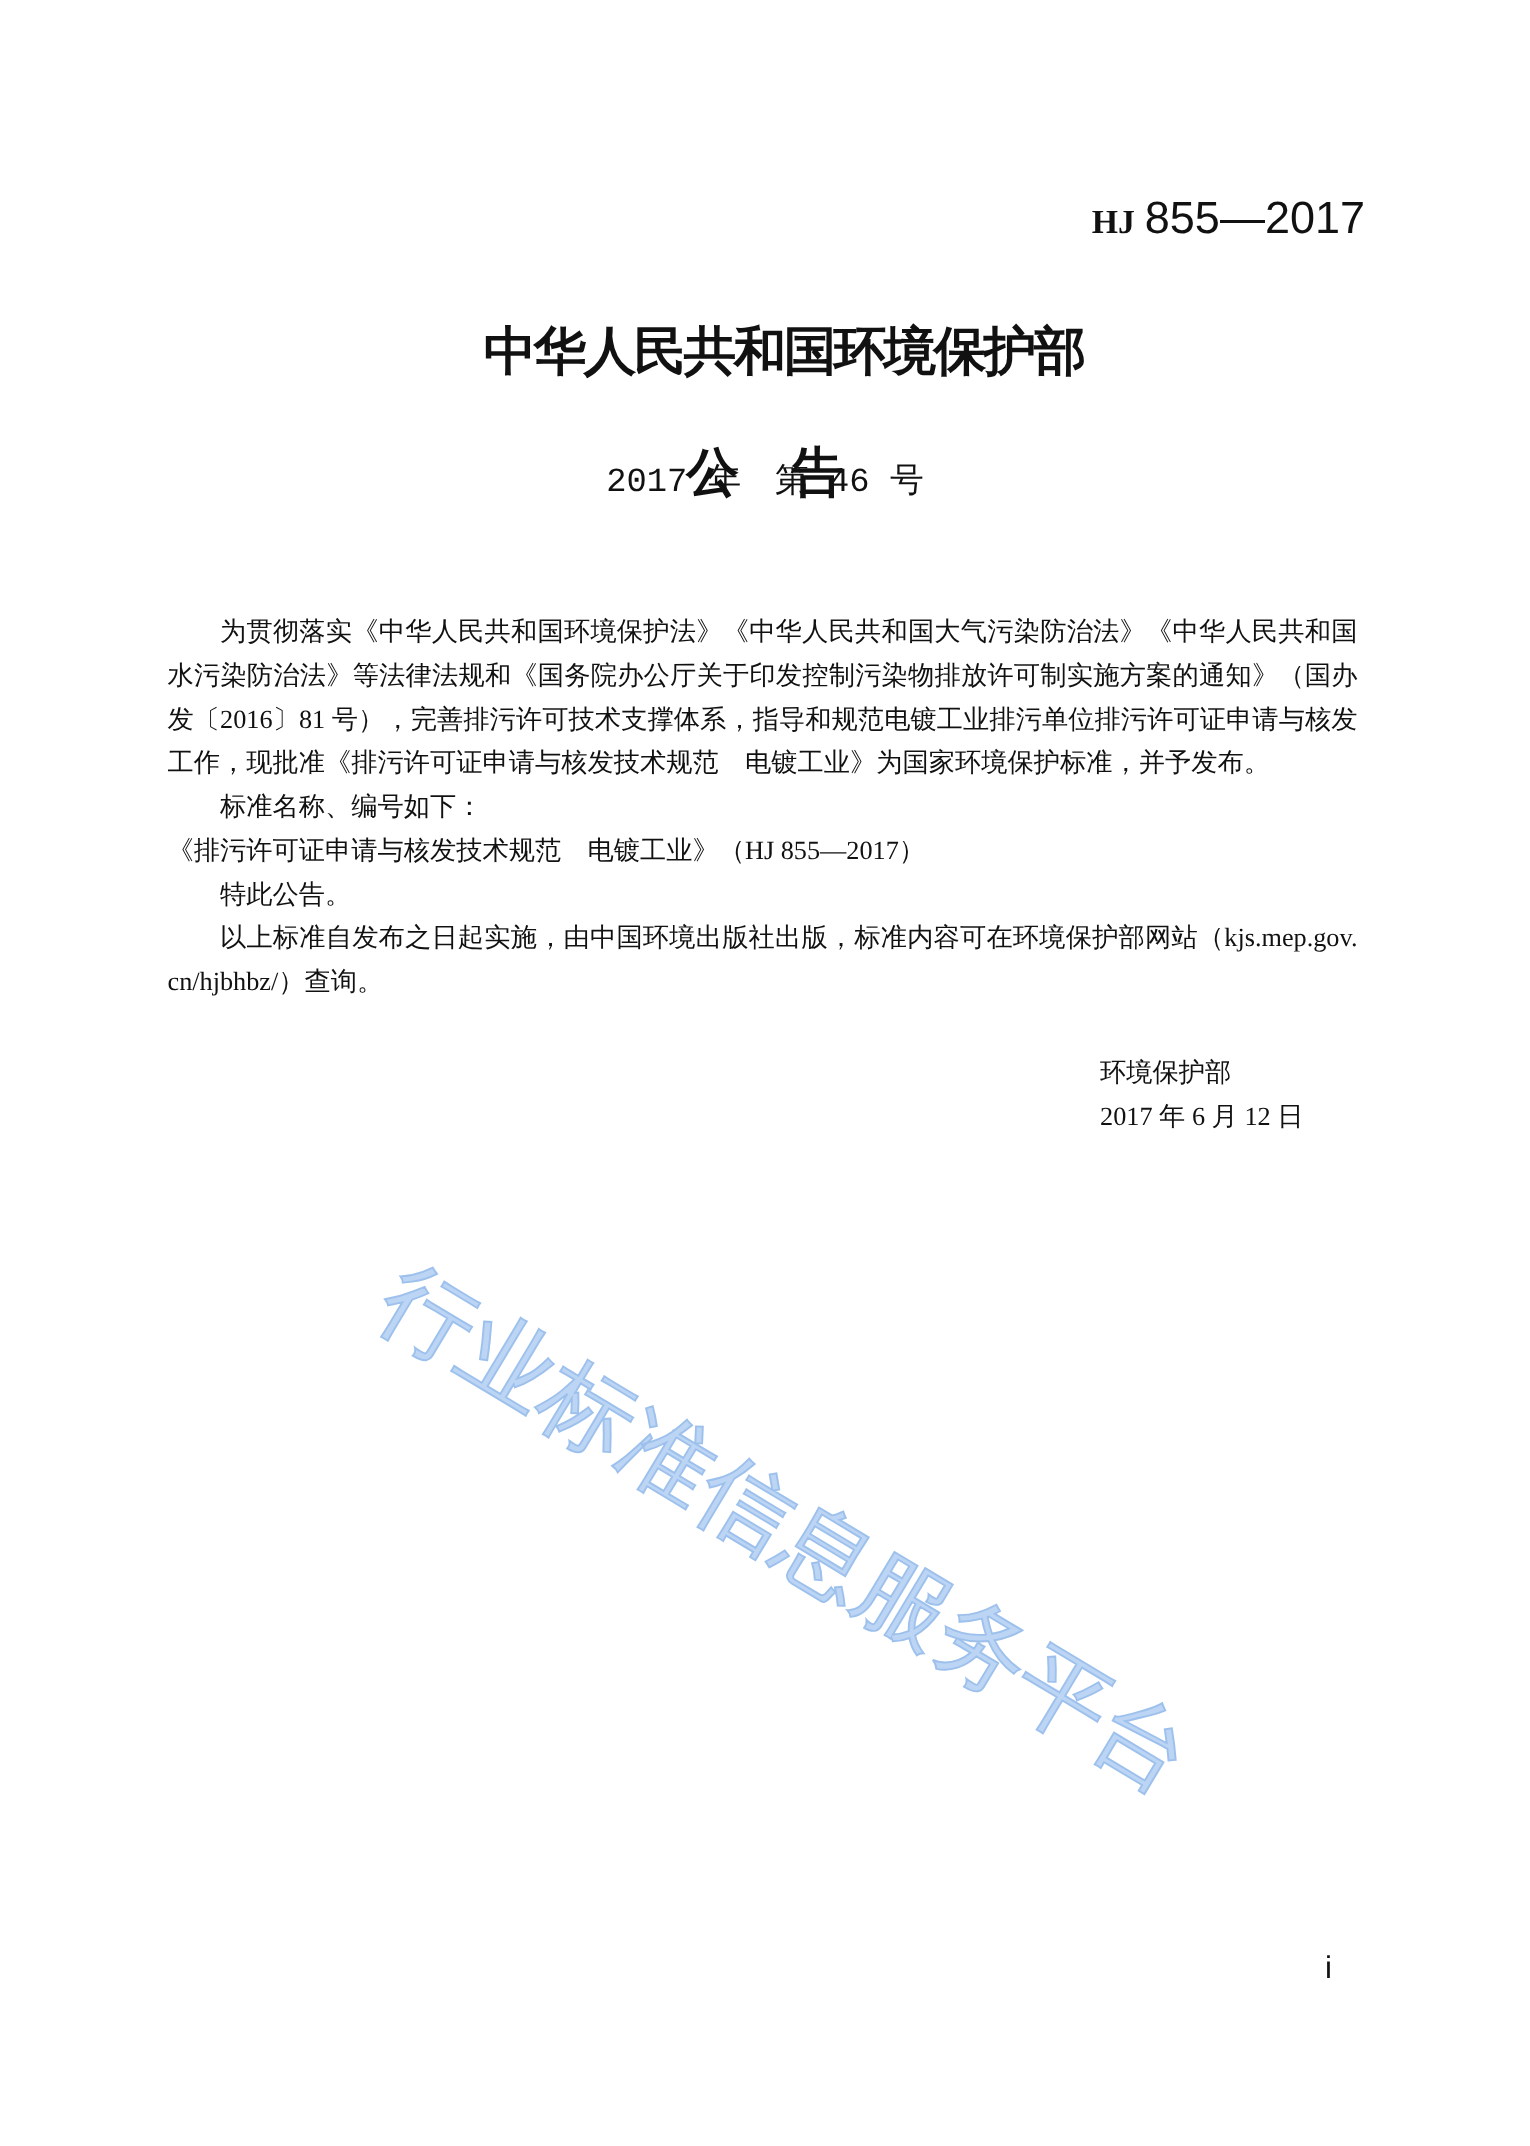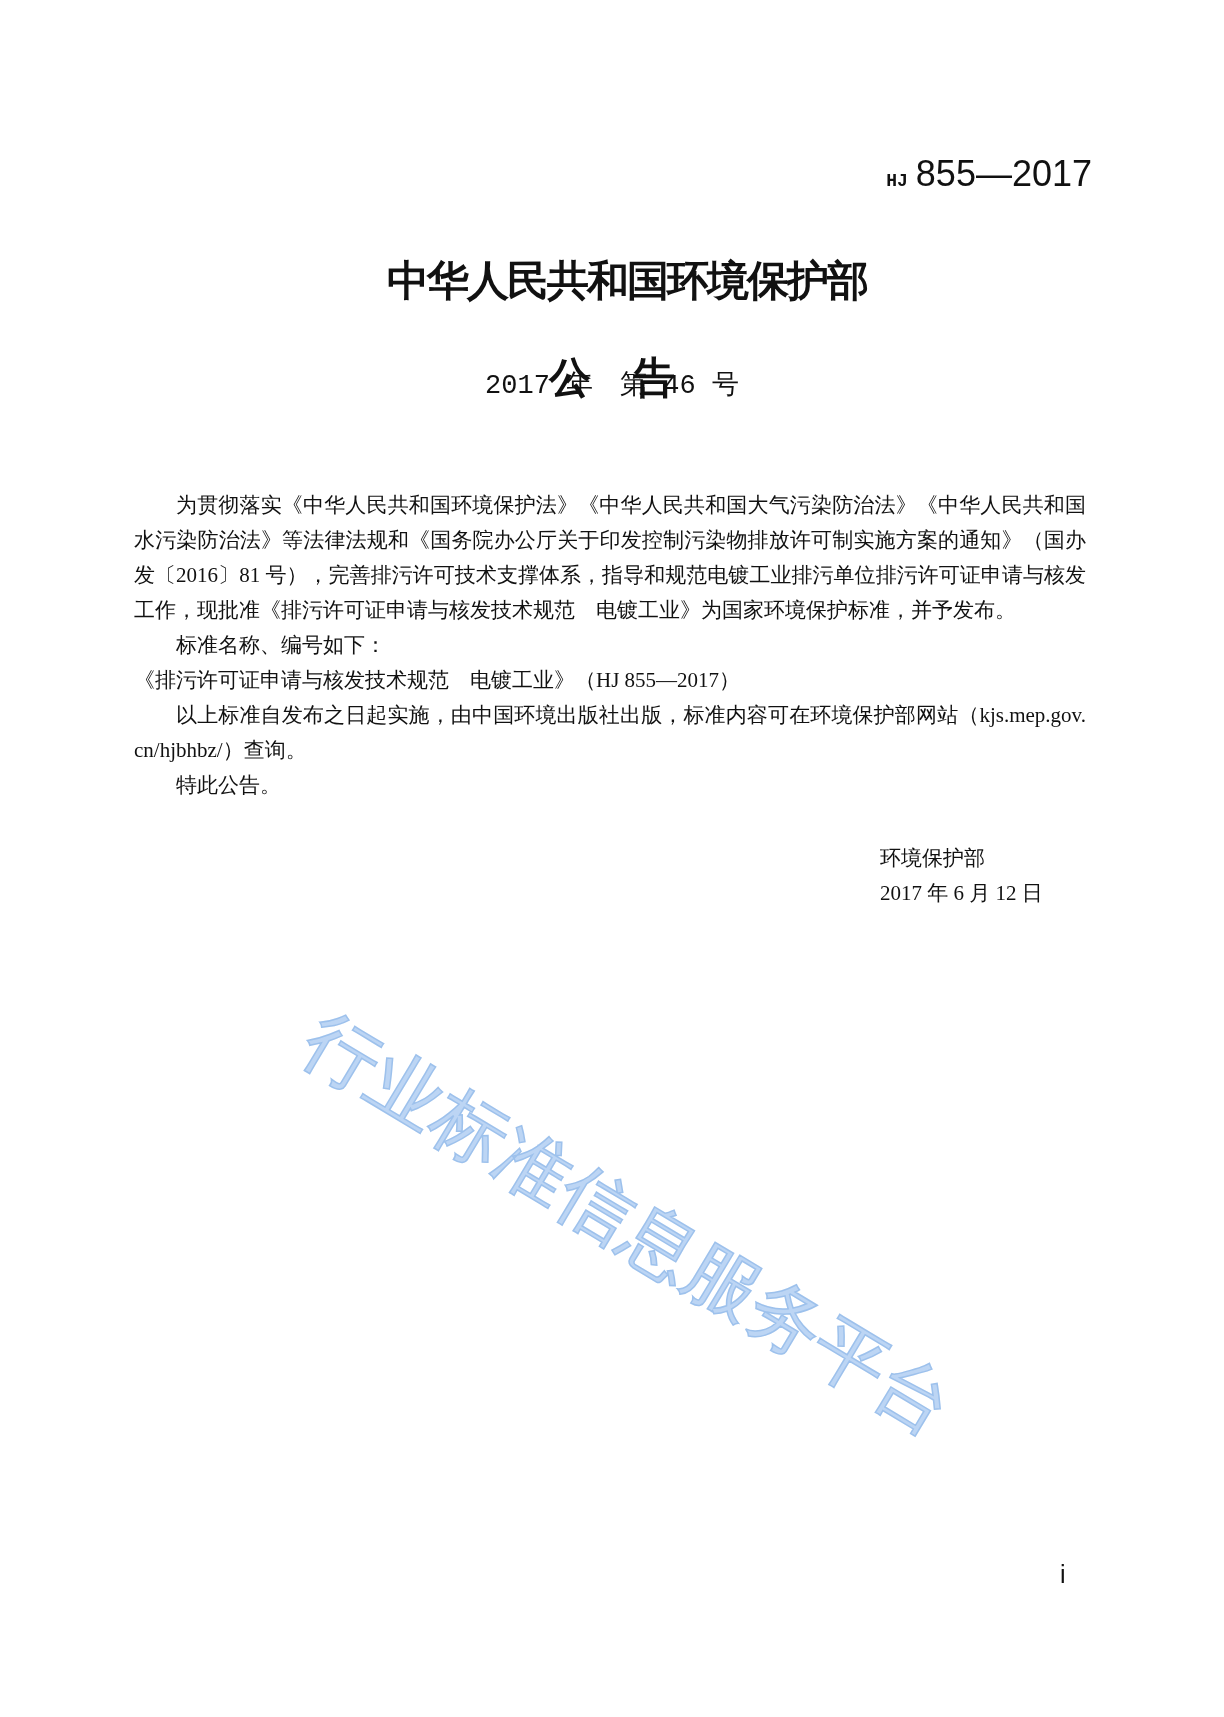--- a/index.html
+++ b/index.html
@@ -17,23 +17,23 @@
     font-family: "Liberation Serif", "DejaVu Serif", serif;
     color: #111111;
   }
   .doc-code {
     position: absolute;
     top: 153px;
     right: 132px;
     white-space: nowrap;
   }
   .doc-code .code-prefix {
-    font-family: Liberation Mono, monospace;
+    font-family: Liberation Serif, serif;
     font-weight: bold;
-    font-size: 18px;
+    font-size: 27px;
   }
   .doc-code .code-number {
     font-family: "Liberation Sans", "DejaVu Sans", sans-serif;
     font-size: 36px;
     margin-left: 4px;
   }
   .title {
     position: absolute;
     top: 253px;
     left: 0;
@@ -129,22 +129,22 @@
   <div class="title">中华人民共和国环境保护部</div>
 
   <div class="subtitle">公　告</div>
 
   <div class="issue-no">2017 年　第 46 号</div>
 
   <div class="body-text">
     <p>为贯彻落实《中华人民共和国环境保护法》《中华人民共和国大气污染防治法》《中华人民共和国水污染防治法》等法律法规和《国务院办公厅关于印发控制污染物排放许可制实施方案的通知》（国办发〔2016〕81 号），完善排污许可技术支撑体系，指导和规范电镀工业排污单位排污许可证申请与核发工作，现批准《排污许可证申请与核发技术规范　电镀工业》为国家环境保护标准，并予发布。</p>
     <p>标准名称、编号如下：</p>
     <p class="no-indent">《排污许可证申请与核发技术规范　电镀工业》（HJ 855—2017）</p>
+    <p>特此公告。</p>
     <p>以上标准自发布之日起实施，由中国环境出版社出版，标准内容可在环境保护部网站（kjs.mep.gov.cn/hjbhbz/）查询。</p>
-    <p>特此公告。</p>
   </div>
 
   <div class="signature">
     <div>环境保护部</div>
     <div>2017 年 6 月 12 日</div>
   </div>
 
   <div class="watermark">行业标准信息服务平台</div>
 
   <div class="page-number">i</div>

